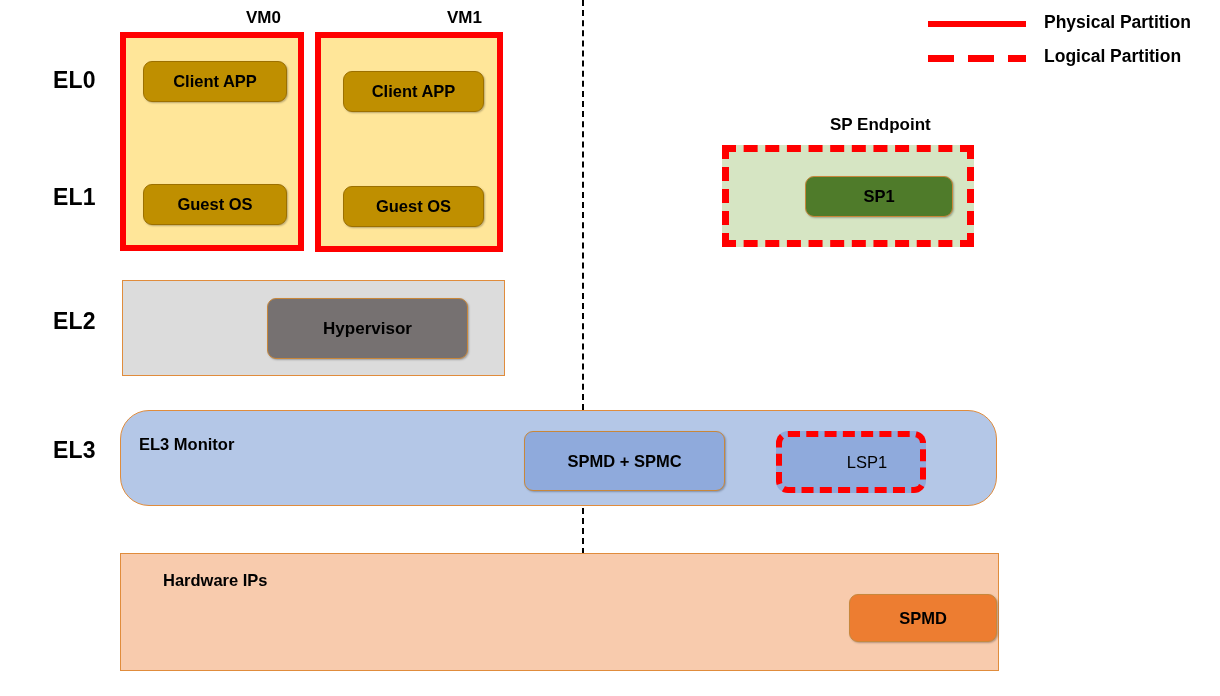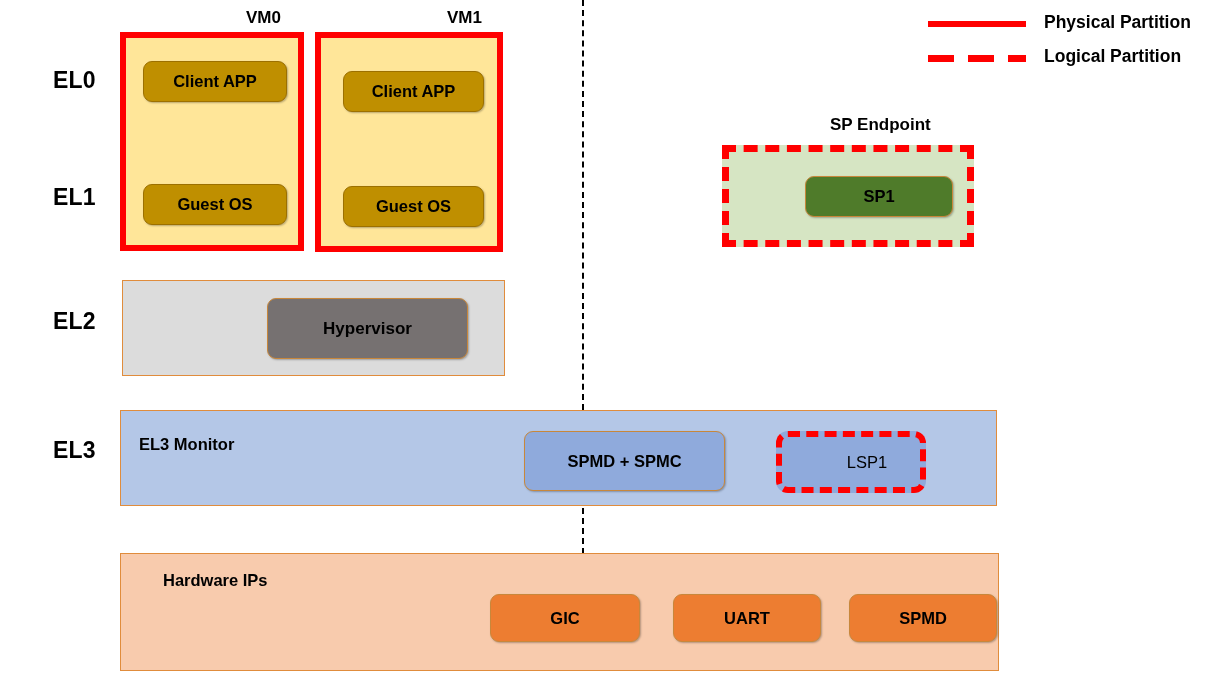--- a/index.html
+++ b/index.html
@@ -219,26 +219,24 @@
 
   <div class="abs sp-title" style="left:830px; top:115px;">SP Endpoint</div>
   <div class="abs sp-endpoint" style="left:722px; top:145px; width:252px; height:102px;">
     <div class="abs sp-inner" style="left:76px; top:24px; width:148px; height:41px;">SP1</div>
   </div>
 
   <div class="abs el2-band" style="left:122px; top:280px; width:383px; height:96px;">
     <div class="abs hypervisor-box" style="left:144px; top:17px; width:201px; height:61px;">Hypervisor</div>
   </div>
 
-  <div class="abs el3-band" style="left:120px; top:410px; width:877px; height:96px;">
+  <div class="abs el3-band" style="left:120px; top:410px; width:877px; height:96px;border-radius:29px;">
     <div class="abs band-caption" style="left:18px; top:24px;">EL3 Monitor</div>
     <div class="abs spmd-box" style="left:403px; top:20px; width:201px; height:60px;">SPMD + SPMC</div>
     <div class="abs lsp-box" style="left:655px; top:20px; width:150px; height:62px;">LSP1</div>
   </div>
 
   <div class="abs hw-band" style="left:120px; top:553px; width:879px; height:118px;">
     <div class="abs band-caption" style="left:42px; top:17px;">Hardware IPs</div>
-    <div class="abs hw-box" style="left:369px; top:40px; width:150px; height:48px;">GIC</div>
-    <div class="abs hw-box" style="left:552px; top:40px; width:148px; height:48px;">UART</div>
     <div class="abs hw-box" style="left:728px; top:40px; width:148px; height:48px;">SPMD</div>
   </div>
 
 </div>
 
 </body></html>

